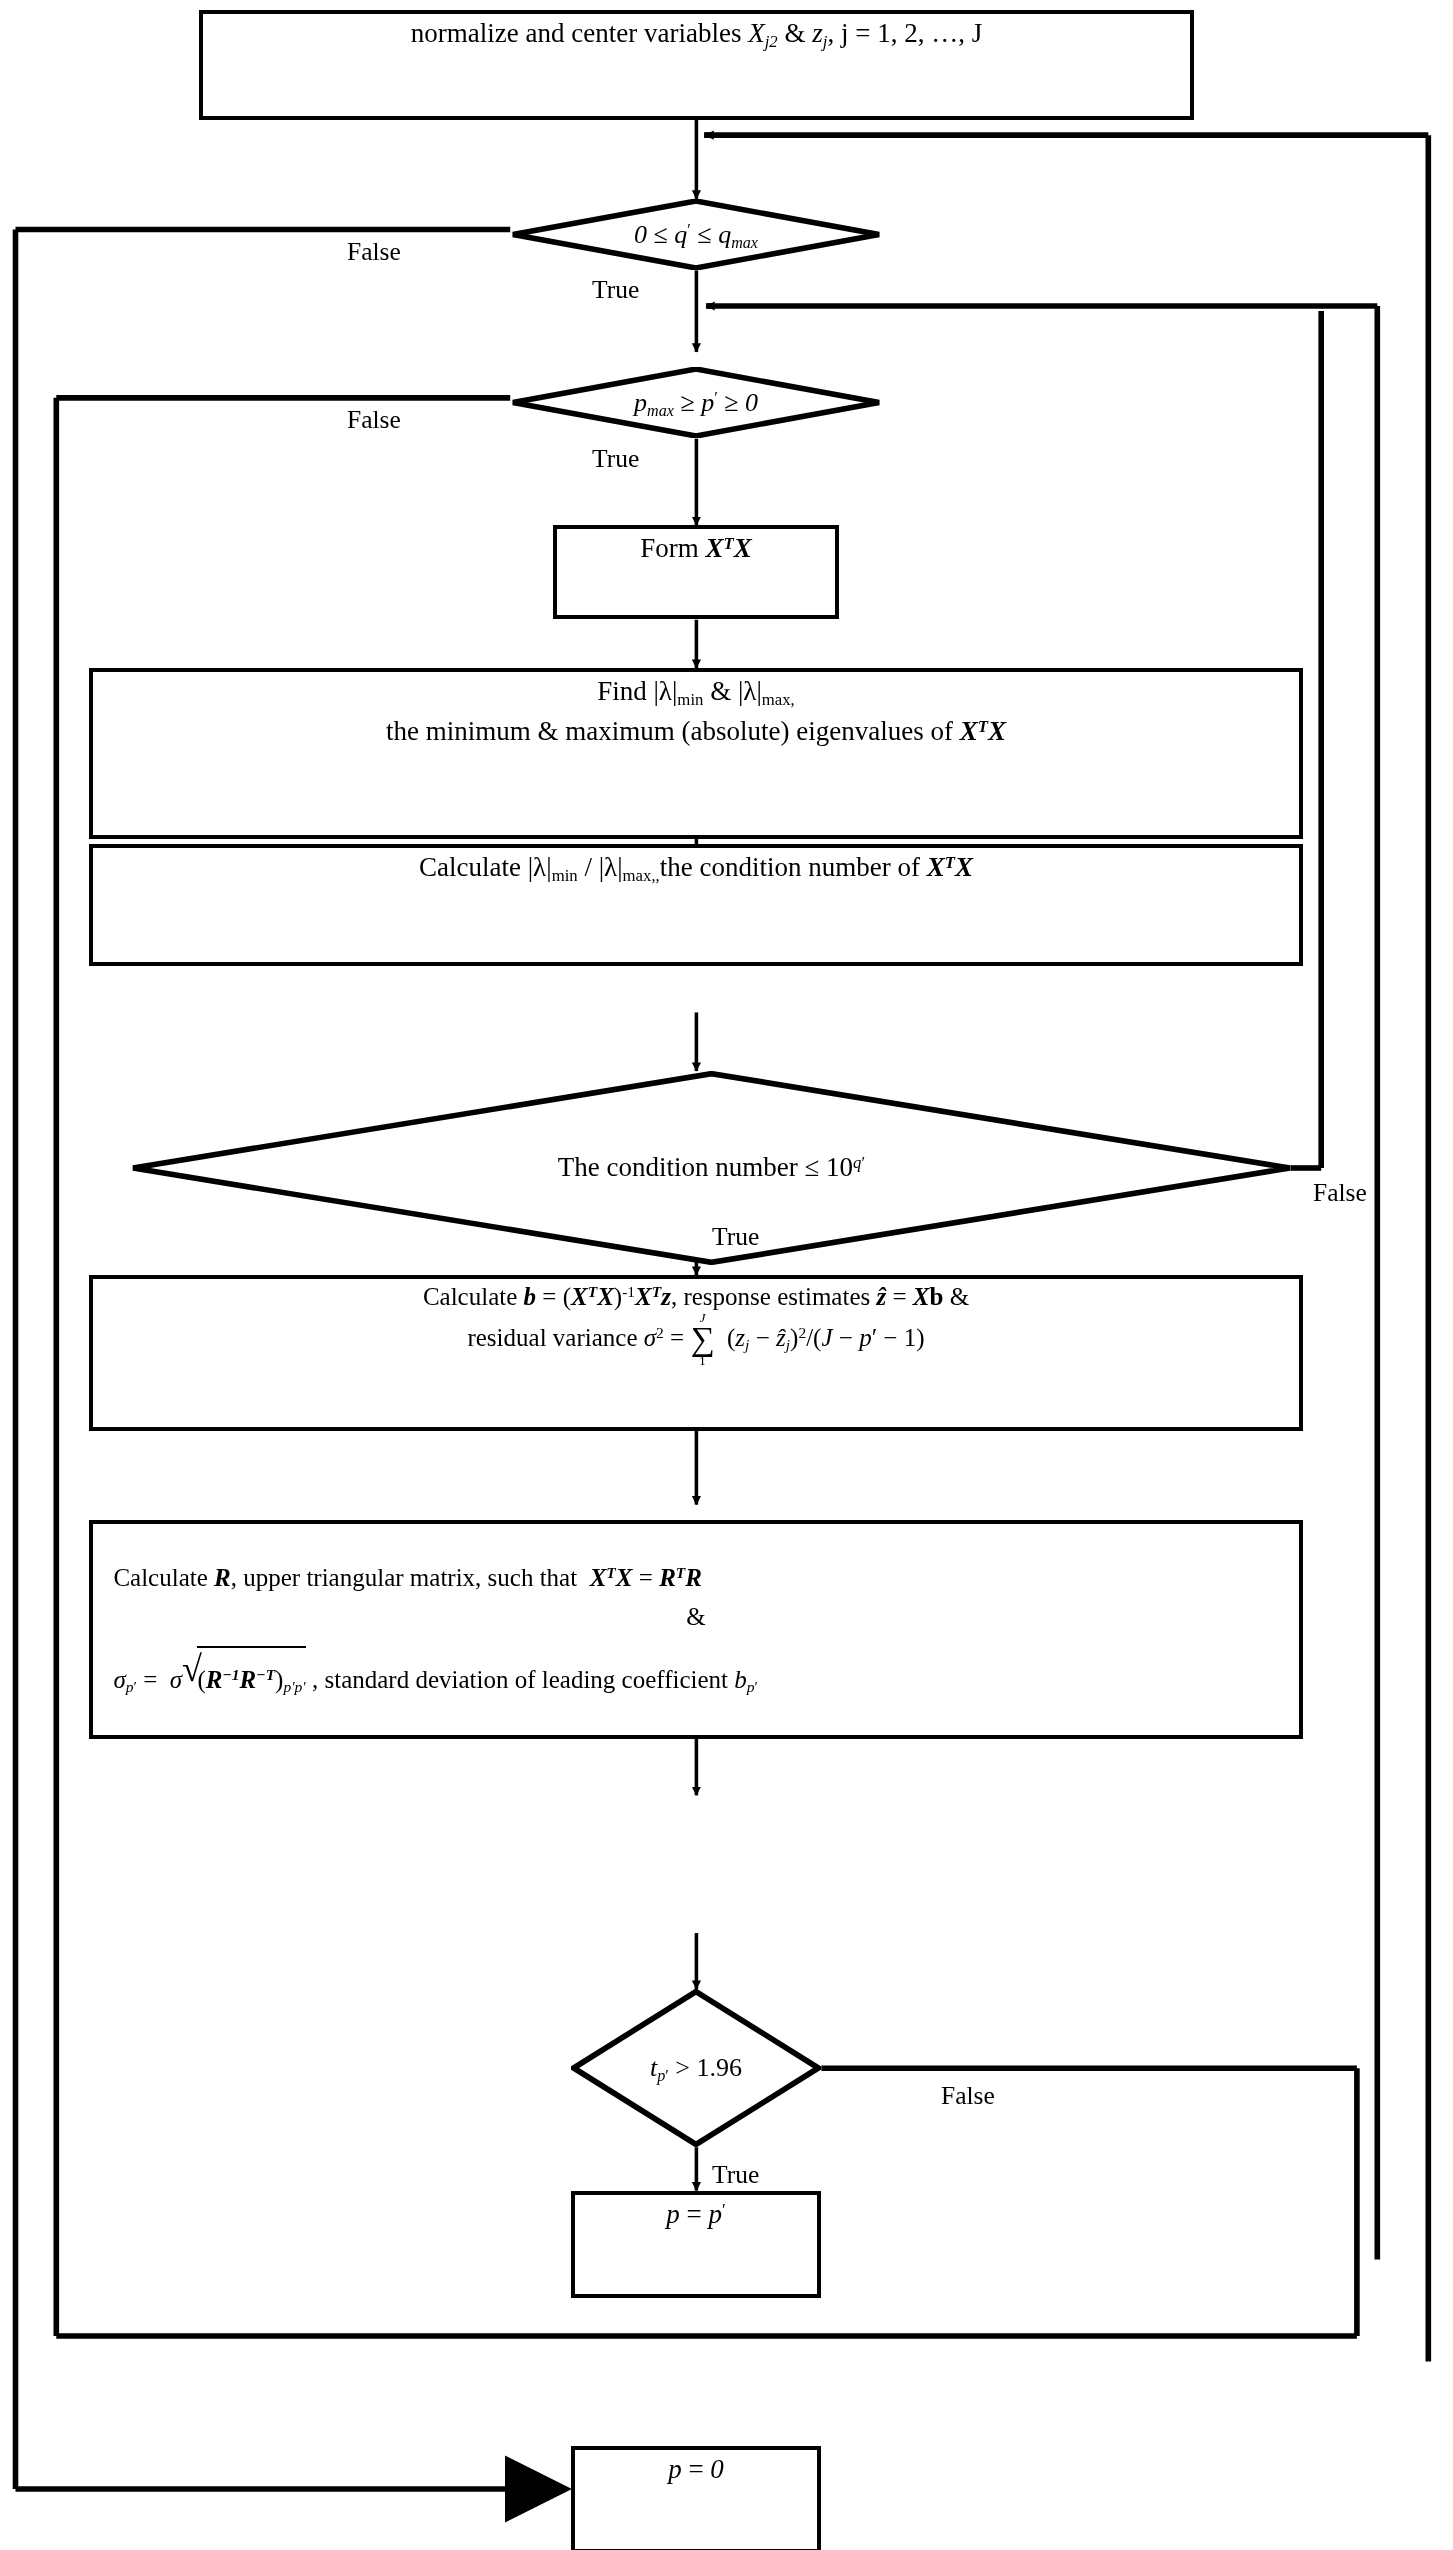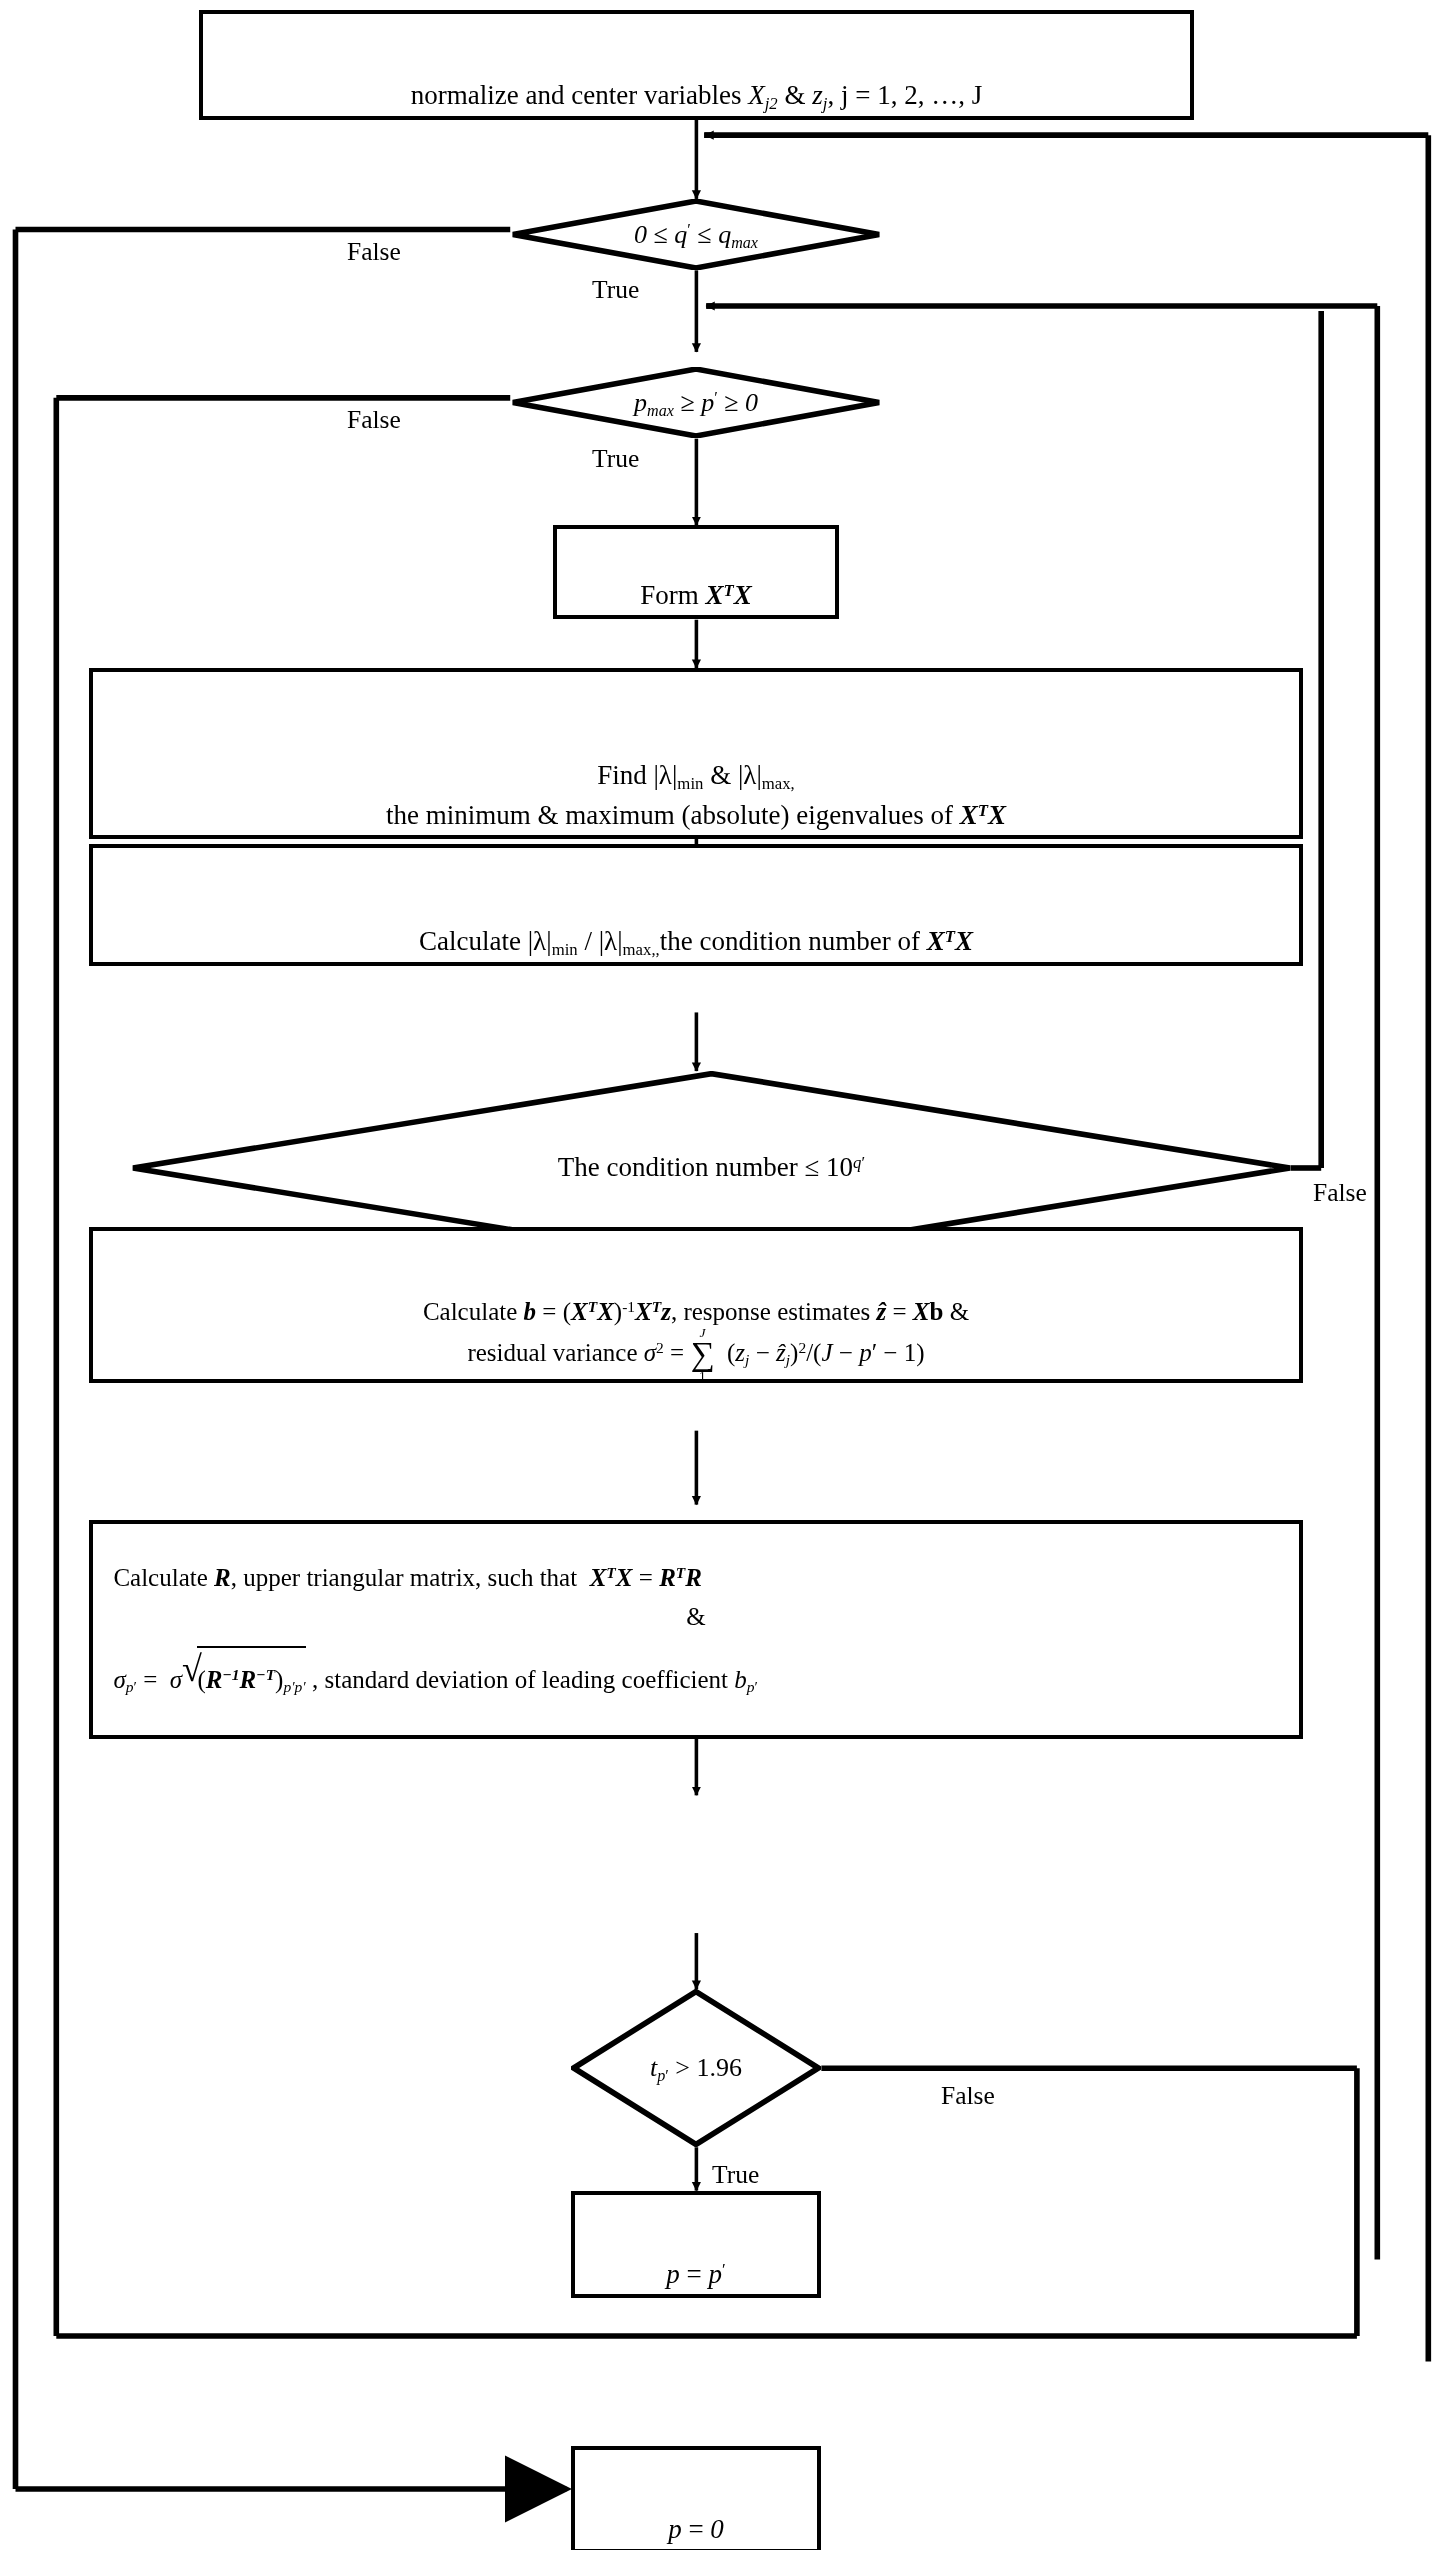--- a/index.html
+++ b/index.html
@@ -1,20 +1,20 @@
 <!DOCTYPE html>
 <html style="font-size:8.2px"><head>
 <meta charset="utf-8">
 <style>
   html,body{margin:0;padding:0;background:#ffffff;}
   body{width:1454px;height:2591px;font-family:"Liberation Serif",serif;}
   #root{position:relative;width:1454px;height:2591px;background:#fff;}
   svg#wires{position:absolute;left:0;top:0;width:1454px;height:2591px;}
   .node{position:absolute;box-sizing:border-box;background:#fff;
-        display:flex;align-items:flex-end;justify-content:center;text-align:center;}
+        display:flex;align-items:flex-start;justify-content:center;text-align:center;}
   .proc{border:4.6px solid #000;}
   .dia-wrap{position:absolute;}
   .dia-wrap svg{position:absolute;left:0;top:0;}
   .dia-label{position:absolute;left:0;top:0;width:100%;height:100%;
              display:flex;align-items:center;justify-content:center;
              text-align:center;pointer-events:none;}
   .txt{font-family:"Liberation Serif",serif;color:#000;line-height:1.45;padding:0 12.2px;}
   .f48{font-size:25px;}
   .f50{font-size:26px;}
   .f52{font-size:27px;}
@@ -158,21 +158,21 @@
     </svg>
     <div class="dia-label">
         <span class="txt f52">
       The condition number ≤ 10<sup><i class="v">q</i>′</sup>
     </span>
       </div>
   </div>
   <div class="edge-label" style="left:1313px;top:1178px;">False</div>
   <div class="edge-label" style="left:712px;top:1222px;">True</div>
 
-  <div class="node proc" style="left:89px;top:1227px;width:1214px;height:156px;">
+  <div class="node proc" style="left:89px;top:1275px;width:1214px;height:156px;">
     <div class="txt f48">
       Calculate <b class="bi">b</b> = (<b class="bi">X<sup>T</sup>X</b>)<sup>-1</sup><b class="bi">X<sup>T</sup>z</b>, response estimates <b class="bi">ẑ</b> = <b class="bi">X</b><b class="bu">b</b> &amp;<br>
       residual variance <i class="v">σ</i><sup>2</sup> =
       <span class="sigsum">∑<span class="lim up"><i class="v">J</i></span><span class="lim lo">1</span></span>&nbsp;
       (<i class="v">z<sub>j</sub></i> − <i class="v">ẑ<sub>j</sub></i>)<sup>2</sup>/(<i class="v">J</i> − <i class="v">p</i>′ − 1)
     </div>
   </div>
 
   <div class="node proc" style="left:89px;top:1520px;width:1214px;height:219px;
        align-items:stretch;flex-direction:column;justify-content:center;">

